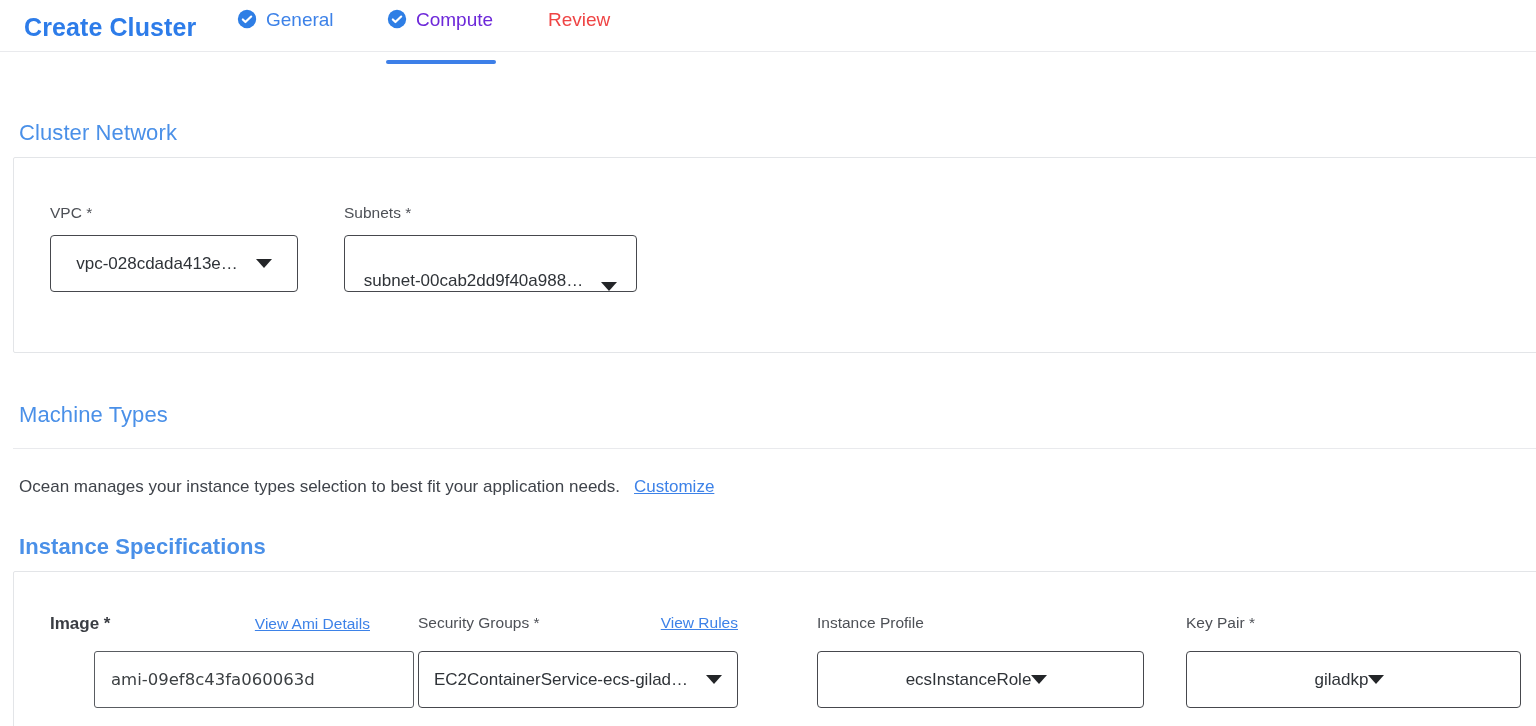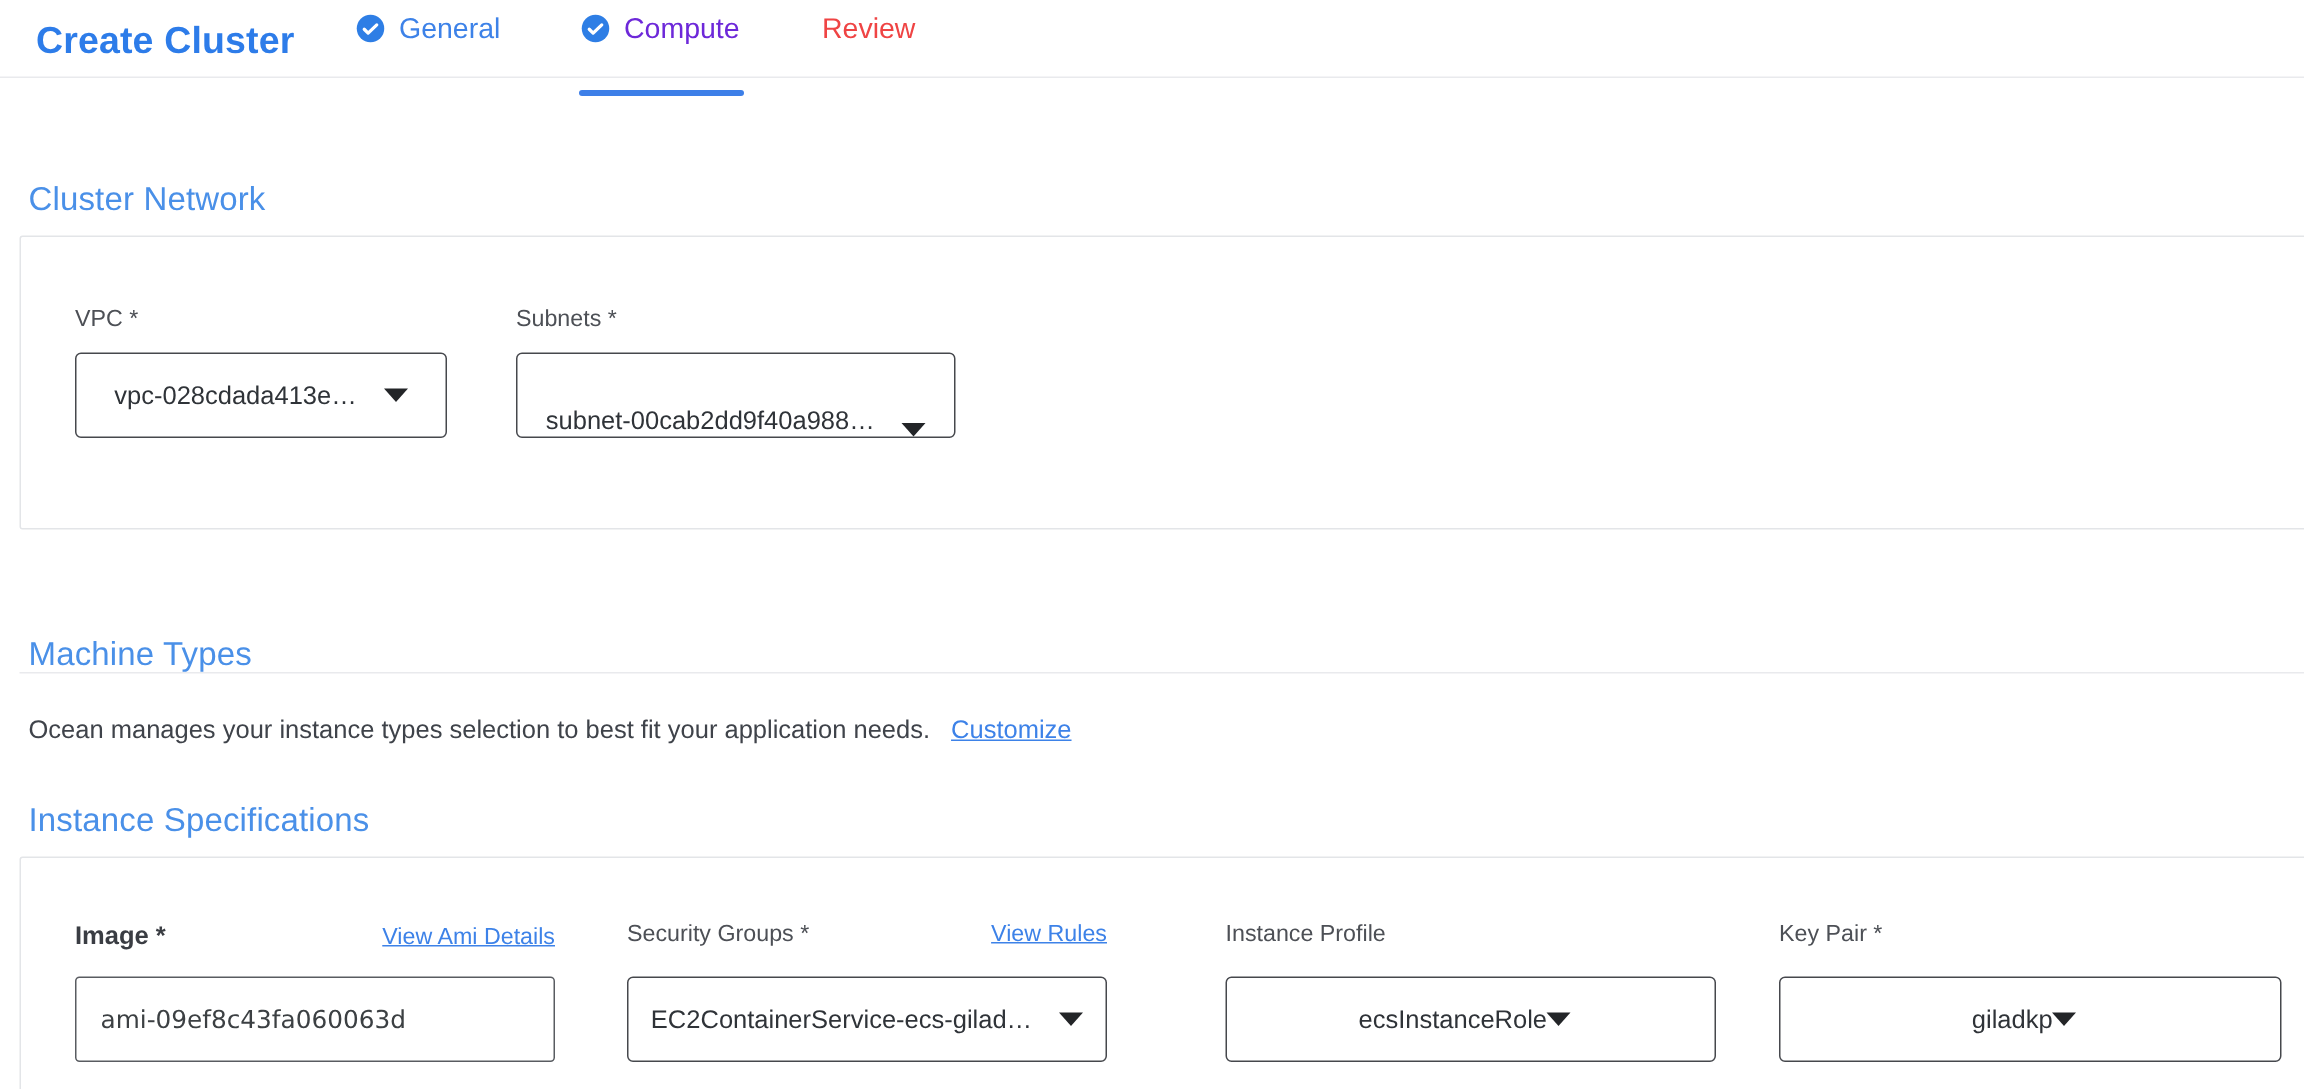--- a/index.html
+++ b/index.html
@@ -14,22 +14,22 @@
   .tab .label { line-height: 1; }
   .tab-general { left: 237px; color: #3d82e8; }
   .tab-compute { left: 387px; color: #6d28d9; text-align: center; }
   .tab-review  { left: 548px; color: #ef4444; }
   .check-icon { width: 20px; height: 20px; display: inline-block; flex: 0 0 auto; }
   .active-underline { position: absolute; left: 386px; top: 60px; width: 110px; height: 4px; background: #3d7fe8; border-radius: 2px; z-index: 2; }
 
   
   .section-heading { position: absolute; left: 19px; font-size: 22px; font-weight: 400; color: #4a90e8; letter-spacing: 0.1px; }
   .h-cluster-network { top: 120px; }
-  .h-machine-types { top: 423px; }
-  .h-instance-specs { top: 534px; }
+  .h-machine-types { top: 402px; }
+  .h-instance-specs { top: 534px; font-weight: bold; }
 
   
   .card { position: absolute; left: 13px; right: -4px; background: #fff; border: 1px solid #e3e5e8; border-radius: 2px; }
   .card-network { top: 157px; height: 196px; }
   .card-specs { top: 571px; height: 210px; }
 
   .divider { position: absolute; left: 13px; right: 0; height: 1px; background: #e9eaed; }
   .divider-machine { top: 448px; }
 
   
@@ -119,21 +119,21 @@
 
   <div class="section-heading h-instance-specs">Instance Specifications</div>
 
   <div class="card card-specs">
 
     <div class="spec-col col-image">
       <div class="label-row">
         <span class="label-strong">Image *</span>
         <span class="link">View Ami Details</span>
       </div>
-      <input class="text-input control" style="position: absolute;" type="text" value="ami-09ef8c43fa060063d">
+      <input class="text-input control" style="position: absolute; margin-left: 44px;" type="text" value="ami-09ef8c43fa060063d">
     </div>
 
     <div class="spec-col col-sg">
       <div class="label-row">
         <span class="field-label">Security Groups *</span>
         <span class="link">View Rules</span>
       </div>
       <div class="dd center control" style="position:absolute;">
         <span class="value">EC2ContainerService-ecs-gilad…</span>
         <span class="caret-down"></span>

